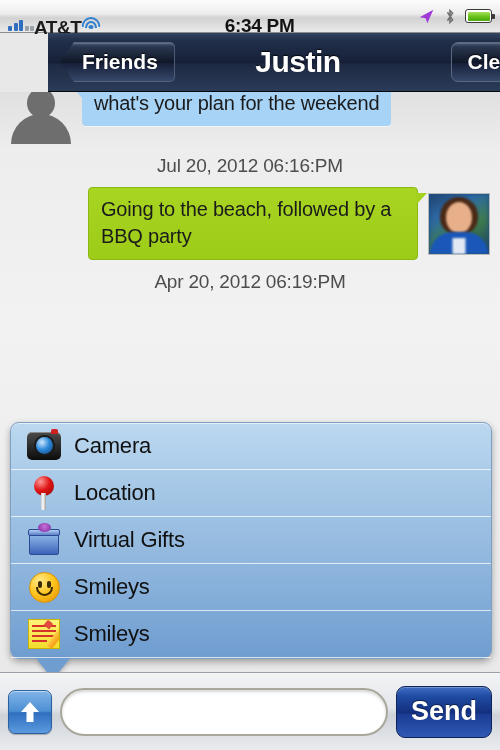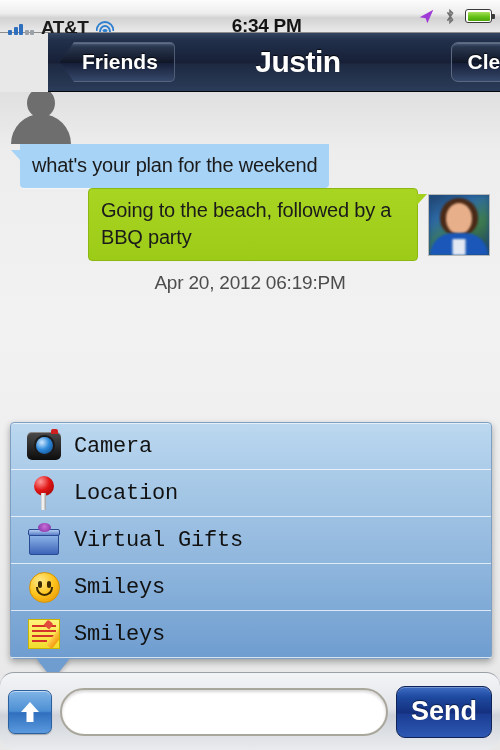--- a/index.html
+++ b/index.html
@@ -11,21 +11,21 @@
   }
   #phone { position: relative; width: 500px; height: 750px; overflow: hidden; }
 
   
   .statusbar {
     position: absolute; top: 0; left: 0; width: 500px; height: 33px;
     background: linear-gradient(180deg,#fcfcfc 0%,#ededed 42%,#d2d2d2 56%,#eaeaea 100%);
     border-bottom: 1px solid #8d8d8d;
     display: flex; align-items: center; padding: 0 8px;
   }
-  .sb-left { display: flex; align-items: center; gap: 7px; flex: 0 0 auto; margin-top: 24px; }
+  .sb-left { display: flex; align-items: flex-start; flex: 0 0 auto; margin-top: 24px; }
   .sb-center { flex: 1; display: flex; justify-content: center; }
   .sb-right { display: flex; align-items: center; gap: 9px; flex: 0 0 auto; }
   .sb-time { font-size: 19px; font-weight: bold; color: #131313; letter-spacing: -0.3px; margin-top: 19px; }
   .carrier { font-size: 19px; font-weight: bold; color: #1c1c1c; letter-spacing: -0.5px; }
 
   .bars { display: flex; align-items: flex-end; gap: 1.5px; height: 14px; }
   .bars i { display:block; width: 4px; background:#2f6fbd; border-radius:1px; }
   .bars i.d { background:#9aa2a8; }
   .bars i:nth-child(1){height:5px}.bars i:nth-child(2){height:8px}
   .bars i:nth-child(3){height:11px}.bars i:nth-child(4){height:5px}
@@ -82,21 +82,21 @@
     box-shadow: inset 0 1px 0 rgba(255,255,255,.14);
   }
 
   
   .chat {
     position: absolute; top: 92px; left: 0; width: 500px; bottom: 78px;
     background: linear-gradient(180deg,#e0e0e0 0%,#ededed 10%,#f2f2f2 40%,#e9e9e9 100%);
     overflow: hidden;
   }
   .row { display: flex; align-items: flex-start; padding: 0 10px; }
-  .row.in { justify-content: flex-start; flex-direction: column; }
+  .row.in { justify-content: flex-start; }
   .row.out { justify-content: flex-end; align-items: center; }
 
   .avatar { width: 62px; height: 62px; flex: 0 0 62px; }
   .avatar.ph { position: relative; overflow: hidden; }
   .avatar.ph .head { position:absolute; left:50%; top:6px; transform:translateX(-50%);
       width:28px; height:30px; background:#6e6e6e; border-radius:50%; }
   .avatar.ph .body { position:absolute; left:50%; bottom:0; transform:translateX(-50%);
       width:60px; height:30px; background:#6e6e6e; border-radius:30px 30px 0 0; }
   .avatar.photo { border:1px solid #b9b9b9; background:#1d4f86; position:relative; overflow:hidden; }
   .avatar.photo .bg { position:absolute; inset:0;
@@ -134,23 +134,22 @@
     border-left: 11px solid #a4d11e;
   }
   .bubble.clipped { border-radius: 0 0 4px 4px; }
   .stamp { text-align: center; font-size: 19px; color: #4d4d4d; padding: 11px 0 10px;
            letter-spacing: -0.2px; }
 
   
   .popup {
     position: absolute; left: 10px; top: 422px; width: 482px;
     background: linear-gradient(180deg,#bcd8f0 0%,#aacbe8 22%,#8fb6dd 60%,#6f9dd0 100%);
-    border: 1px solid #7e9ec2; border-radius: 4px;
+    border: 1px solid #7e9ec2; border-radius: 9px;
     box-shadow: 0 3px 7px rgba(0,0,0,.32), inset 0 1px 0 rgba(255,255,255,.6);
-    font-family: Liberation Mono, monospace;
   }
   .popup-item {
     display: flex; align-items: center; height: 47px; padding: 0 0 0 11px;
     border-bottom: 1px solid rgba(255,255,255,.72);
     font-size: 22px; color: #111; letter-spacing: -0.2px;
   }
   .popup-item:first-child { border-radius: 8px 8px 0 0; }
   .popup-item:last-child { border-bottom: none; border-radius: 0 0 8px 8px; }
   .popup-item .ico { width: 44px; flex: 0 0 44px; height: 40px; position: relative;
     display:flex; align-items:center; justify-content:center; }
@@ -201,21 +200,21 @@
   .ic-note .pencil { position:absolute; right:-2px; top:2px; width:7px; height:28px;
     background: linear-gradient(90deg,#ffcf4a,#f59a10); transform: rotate(38deg); border-radius:1px; }
   .ic-note .tip { position:absolute; right:7px; top:1px; width:7px; height:7px; background:#e24a3c;
     transform: rotate(38deg); border-radius:2px 2px 0 0; }
 
   
   .toolbar {
     position: absolute; left: 0; bottom: 0; width: 500px; height: 78px;
     background: linear-gradient(180deg,#f3f4f6 0%,#e3e5e9 45%,#cfd3d9 55%,#e9ebee 100%);
     border-top: 1px solid #9aa0a8;
-    display: flex; align-items: center; padding: 0 8px; gap: 8px; border-radius: 14px;
+    display: flex; align-items: center; padding: 0 8px; gap: 8px;
   }
   .btn-up {
     width: 44px; height: 44px; flex: 0 0 44px; border-radius: 7px;
     background: linear-gradient(180deg,#7fb4e6 0%,#4d8fd4 48%,#2f6fbe 52%,#5b9ade 100%);
     border: 1px solid #2b5f9e; position: relative;
     box-shadow: inset 0 1px 0 rgba(255,255,255,.5), 0 1px 1px rgba(0,0,0,.25);
     display: flex; align-items: center; justify-content: center;
   }
   .msg-input {
     flex: 1; height: 48px; background: #fff; border: 2px solid #a9a69c;
@@ -279,20 +278,21 @@
   <div class="chat">
 
     <div class="row in" style="margin-top:-10px;">
       <div class="avatar ph">
         <span class="head"></span>
           <span class="body"></span>
       </div>
       <div class="bubble blue clipped">what's your plan for the weekend</div>
     </div>
 
+    <div class="stamp">Jul 20, 2012 06:16:PM</div>
 
     <div class="row out">
       <div class="bubble green">Going to the beach, followed by a BBQ party</div>
       <div class="avatar photo">
         <span class="bg"></span>
           <span class="hair"></span>
           <span class="face"></span>
         <span class="torso"></span>
           <span class="shirt"></span>
       </div>

